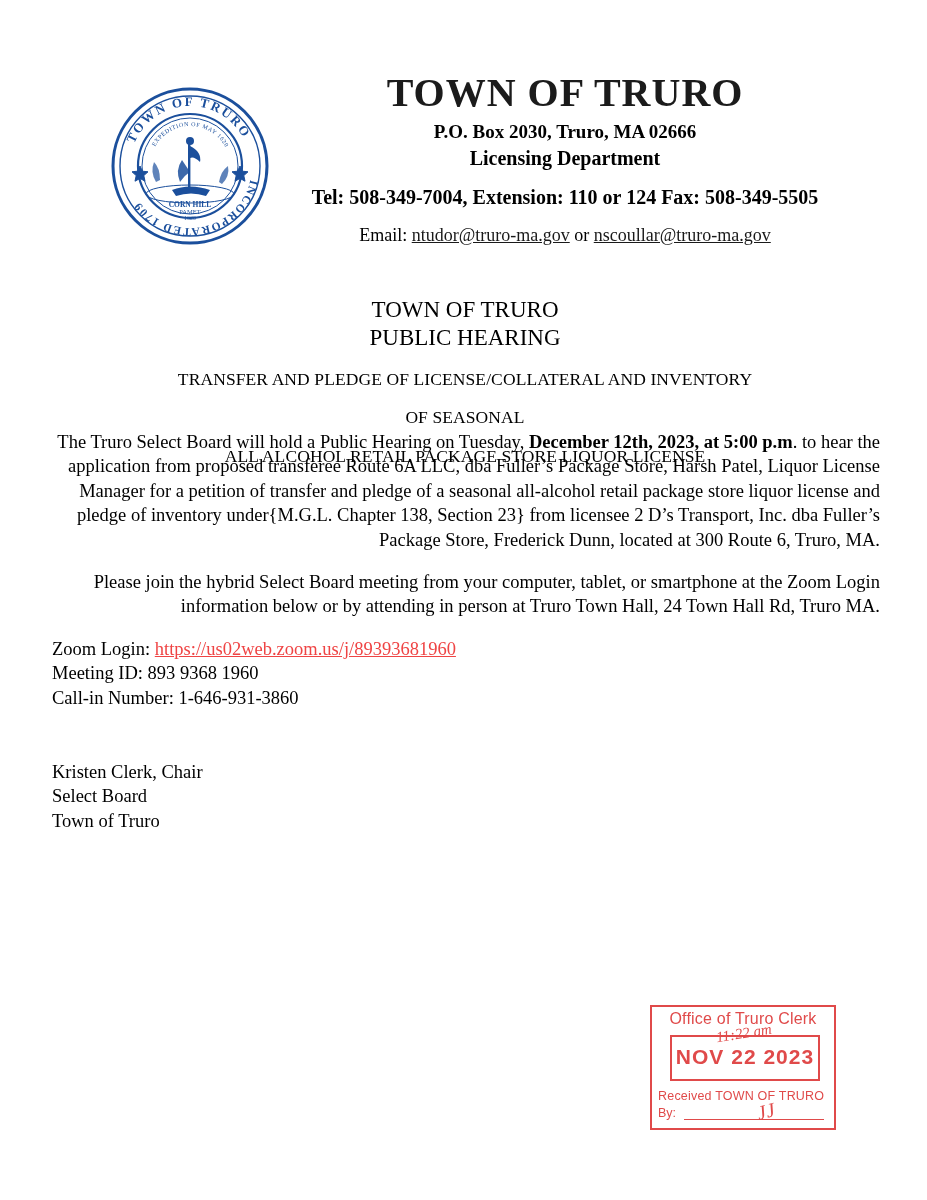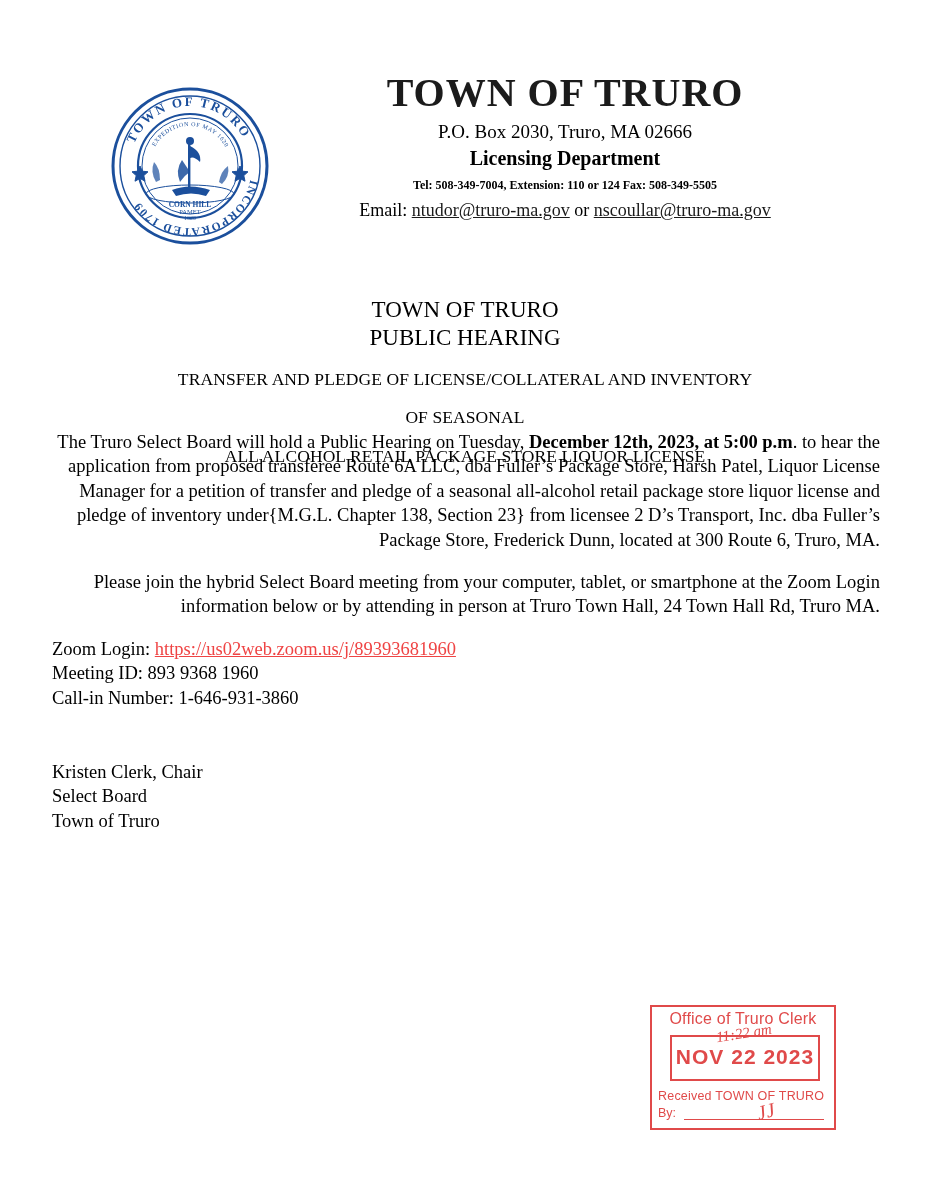--- a/index.html
+++ b/index.html
@@ -54,32 +54,33 @@
     font-size: 40px;
     letter-spacing: 1px;
     line-height: 1.05;
     margin: 0 0 6px 0;
     color: #1b1b1b;
   }
   .addr-line {
     font-size: 19px;
     line-height: 1.3;
     margin: 0;
+    font-weight: bold;
   }
   .dept-line {
     font-size: 20px;
     font-weight: bold;
     line-height: 1.35;
     margin: 0;
   }
   .tel-line {
-    font-size: 12px;
+    font-size: 20px;
     font-weight: bold;
     line-height: 1.35;
-    margin: 5px;
+    margin: 12px;
   }
   .email-line {
     font-size: 18px;
     line-height: 1.4;
     margin: 0;
   }
   .email-line a {
     color: #1a1a1a;
     text-decoration: underline;
   }

